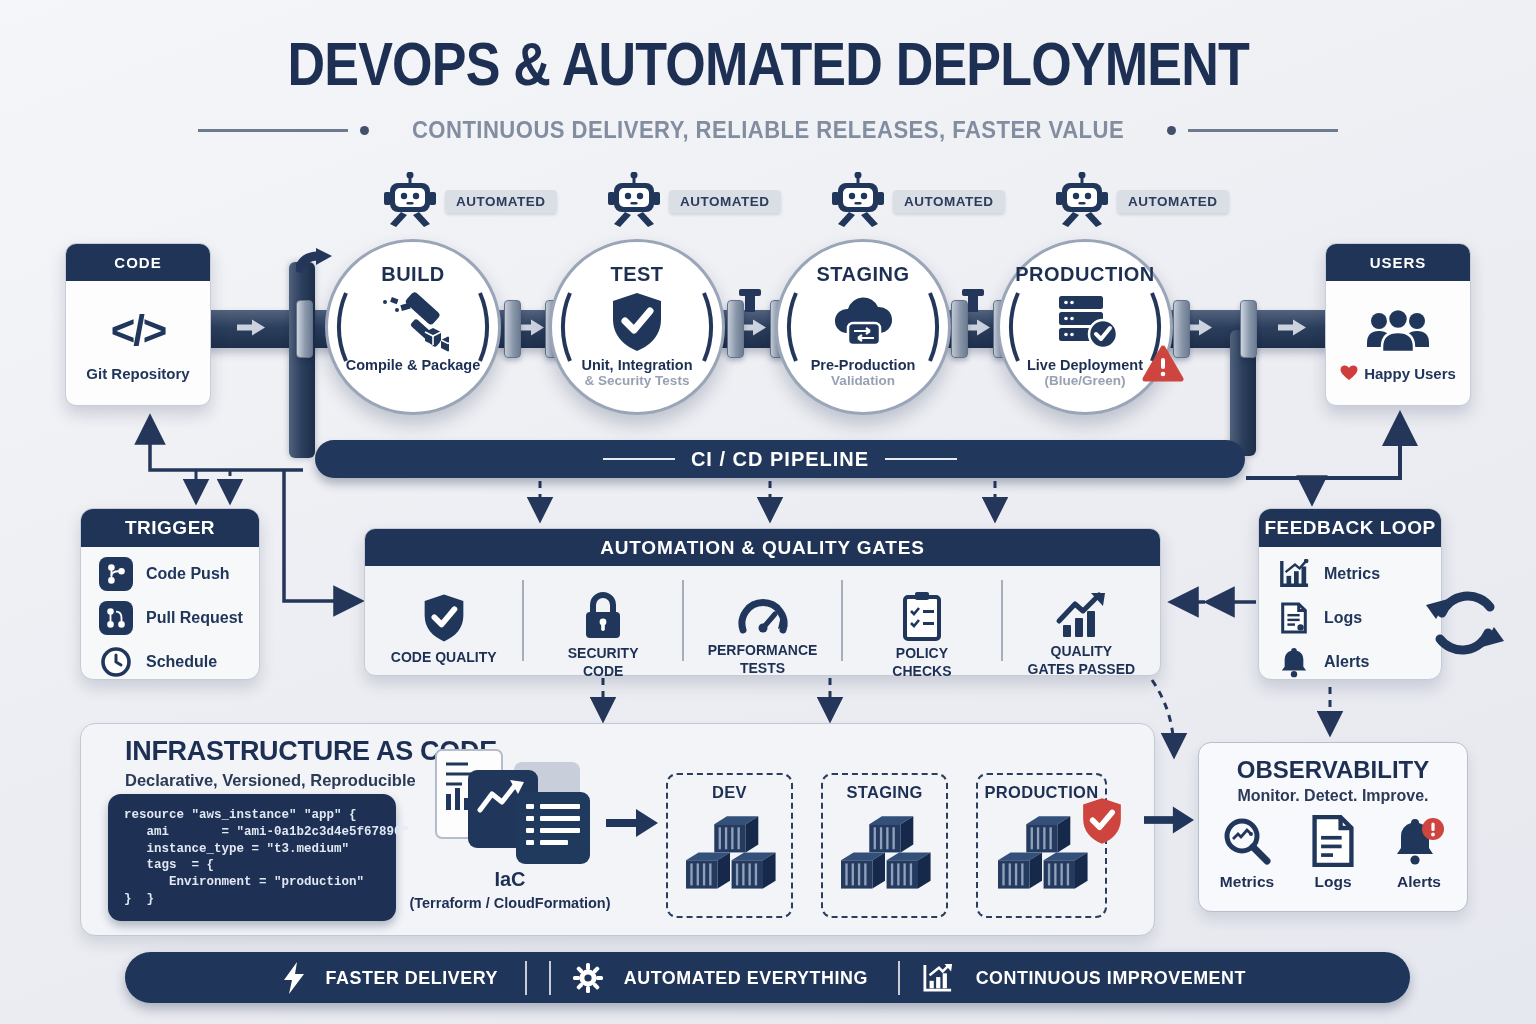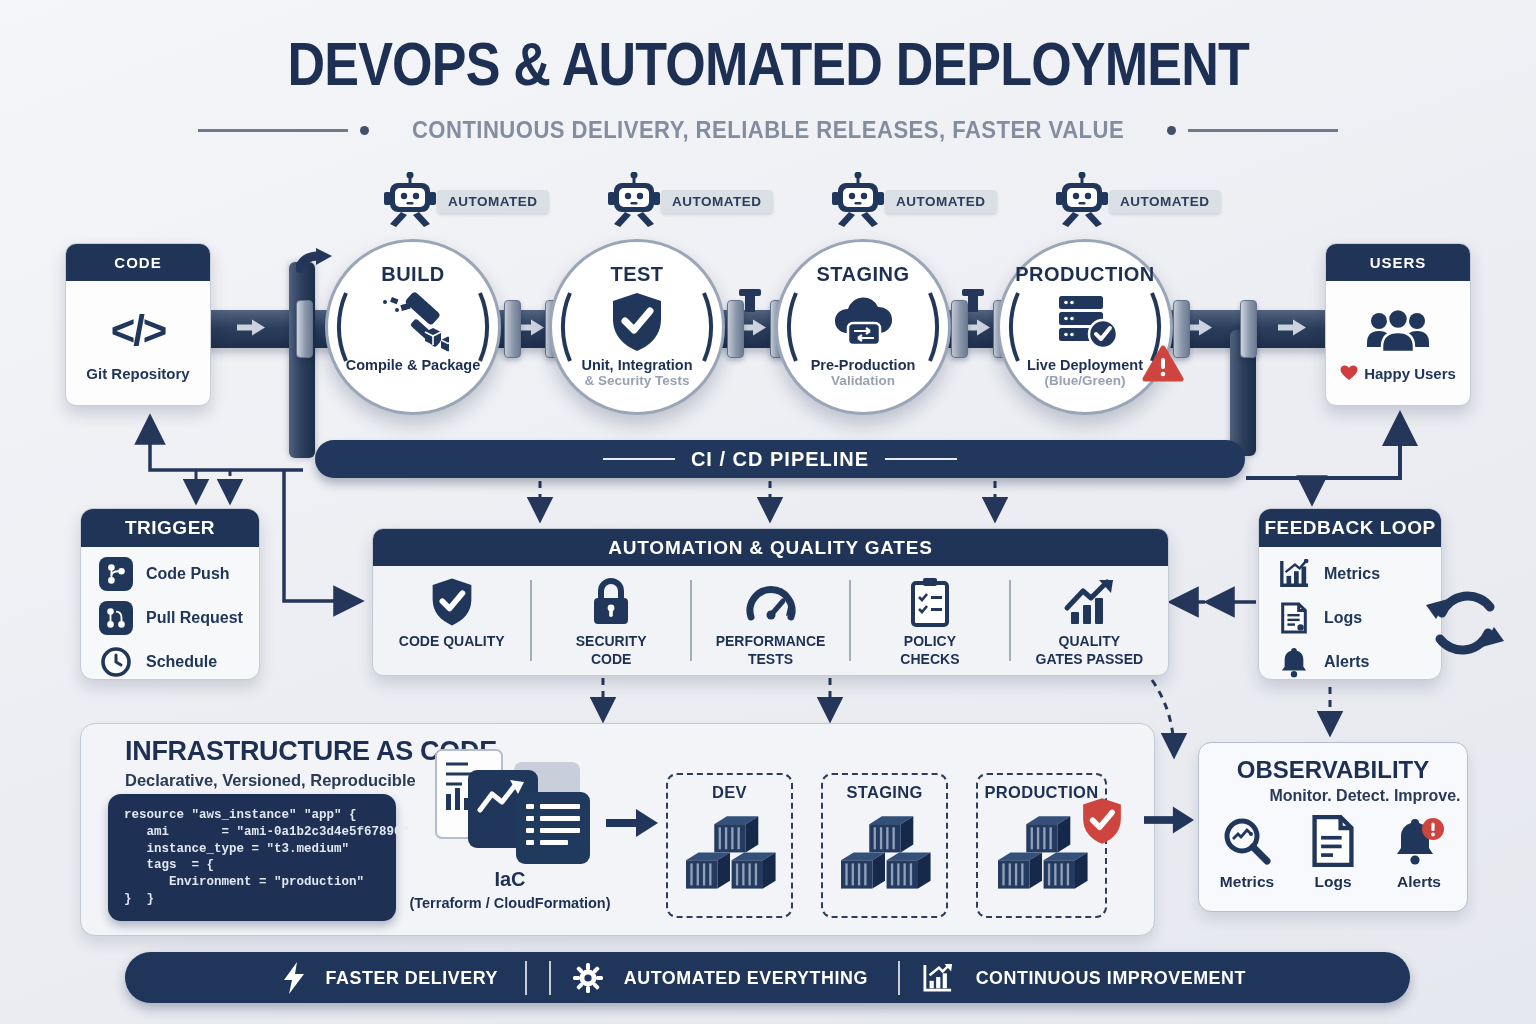--- a/index.html
+++ b/index.html
@@ -14,21 +14,21 @@
   .main-title { left:0; top:28px; width:1536px; text-align:center; }
   .main-title span { display:inline-block; font-size:62px; font-weight:800; color:#1d3054;
     letter-spacing:-1px; transform:scaleX(.84); transform-origin:center; white-space:nowrap; }
   .subtitle-row { left:0; top:116px; width:1536px; display:flex; justify-content:center; align-items:center; gap:12px; }
   .sub-line { width:150px; height:3px; background:#6e7a8e; }
   .sub-dot { width:9px; height:9px; border-radius:50%; background:#42506a; }
   .subtitle-text { font-size:24px; font-weight:800; color:#828da0; letter-spacing:.5px;
     transform:scaleX(.92); white-space:nowrap; }
 
   
-  .robot-wrap { display:flex; align-items:center; gap:0; }
+  .robot-wrap { display:flex; align-items:center; gap:8px; }
   .badge { background:rgba(216,220,228,.95); border-radius:4px; padding:4px 11px;
     font-size:13.5px; font-weight:800; color:#2b3c5c; letter-spacing:.5px;
     box-shadow:0 2px 3px rgba(30,45,80,.15); }
 
   
   .pipe { left:205px; top:310px; width:1126px; height:38px; border-radius:5px;
     background:linear-gradient(180deg,#52637e 0%,#2c3f5d 45%,#1d2f4a 100%);
     box-shadow:0 5px 8px rgba(20,35,70,.25); }
   .pipe-v { width:26px; border-radius:6px;
     background:linear-gradient(90deg,#4c5d78,#26395647 40%,#1d2f4a), #2c3f5d;
@@ -72,26 +72,26 @@
   .sidebox { border-radius:13px; background:#f7f8fa; border:1px solid #c5ccd7;
     box-shadow:0 8px 16px rgba(25,40,75,.16); }
   .sidebox .hdr { height:38px; background:#1f3456; border-radius:12px 12px 0 0; display:flex;
     align-items:center; justify-content:center; color:#fff; font-size:19px; font-weight:800; letter-spacing:.5px; }
   .sb-item { display:flex; align-items:center; gap:13px; padding-left:18px; height:44px; }
   .sb-item .lbl { font-size:16px; font-weight:800; color:#20365a; }
   .sq-icon { width:34px; height:34px; background:#20365a; border-radius:8px;
     display:flex; align-items:center; justify-content:center; flex:0 0 auto; }
 
   
-  .gates { left:372px; top:528px; width:797px; height:148px; border-radius:11px;
+  .gates { left:364px; top:528px; width:797px; height:148px; border-radius:11px;
     background:#f1f3f7; border:1px solid #c5ccd7; box-shadow:0 8px 16px rgba(25,40,75,.16); }
   .gates .hdr { height:37px; background:#1f3456; border-radius:10px 10px 0 0; display:flex;
     align-items:center; justify-content:center; color:#fff; font-size:19px; font-weight:800; letter-spacing:.8px; }
   .gates .row { display:flex; height:111px; align-items:stretch; }
-  .gate { flex:1; display:flex; flex-direction:column; align-items:center; justify-content:flex-start; padding-top:9px; }
+  .gate { flex:1; display:flex; flex-direction:column; align-items:center; justify-content:flex-start; padding-top:25px; }
   .gate .g-icon { height:54px; display:flex; align-items:center; justify-content:center; }
   .gate .g-lbl { margin-top:4px; font-size:14px; font-weight:800; color:#1d3054; text-align:center;
     line-height:1.25; width:110px; }
   .gate-div { width:2px; background:#a6aebc; margin:14px 0 16px 0; }
 
   
   .infra { left:80px; top:723px; width:1075px; height:213px; background:#f2f4f8;
     border:1.5px solid #c2c9d5; border-radius:15px; box-shadow:0 8px 14px rgba(25,40,75,.12); }
   .infra-title { left:125px; top:736px; font-size:27px; font-weight:800; color:#1d3054; letter-spacing:-.3px; }
   .infra-sub { left:125px; top:771px; font-size:16.5px; font-weight:800; color:#2a3a57; }
@@ -103,21 +103,21 @@
   .iac-sublabel { left:398px; top:895px; width:224px; text-align:center; font-size:14.5px; font-weight:800; color:#1d3054; }
 
   .envbox { top:773px; height:145px; border:2.5px dashed #2c3d5e; border-radius:11px;
     display:flex; flex-direction:column; align-items:center; }
   .envbox .e-title { margin-top:8px; font-size:16.5px; font-weight:800; color:#1d3054; letter-spacing:.3px; }
 
   
   .obs { left:1198px; top:742px; width:270px; height:170px; background:#f8f9fc;
     border:1.5px solid #b7bfcc; border-radius:13px; box-shadow:0 8px 14px rgba(25,40,75,.12); }
   .obs-title { top:756px; left:1198px; width:270px; text-align:center; font-size:24px; font-weight:800; color:#1d3054; }
-  .obs-sub { top:787px; left:1230px; width:270px; text-align:center; font-size:16px; font-weight:800; color:#2a3a57; }
+  .obs-sub { top:787px; left:1198px; width:270px; text-align:center; font-size:16px; font-weight:800; color:#2a3a57; }
   .obs-item { width:86px; display:flex; flex-direction:column; align-items:center; gap:6px; }
   .obs-item .lbl { font-size:15.5px; font-weight:800; color:#1d3054; }
   .obs-row { left:1204px; top:815px; width:258px; display:flex; justify-content:space-between; }
 
   
   .footer { left:125px; top:952px; width:1285px; height:51px; background:#20355a; border-radius:26px;
     box-shadow:0 6px 12px rgba(20,35,70,.3); display:flex; align-items:center; justify-content:center; gap:22px; }
   .f-item { display:flex; align-items:center; gap:13px; }
   .f-item .lbl { color:#fff; font-size:19px; font-weight:800; letter-spacing:.6px; transform:scaleX(.94); }
   .f-div { width:2px; height:34px; background:rgba(255,255,255,.75); }

